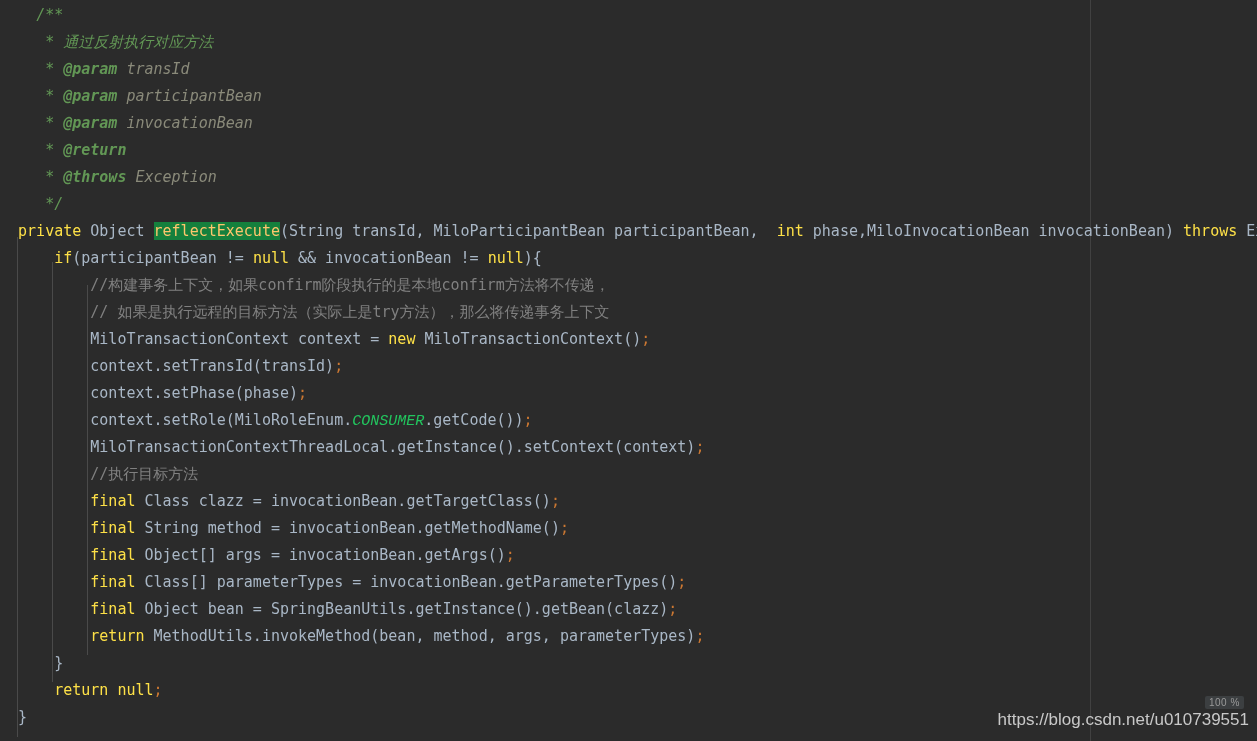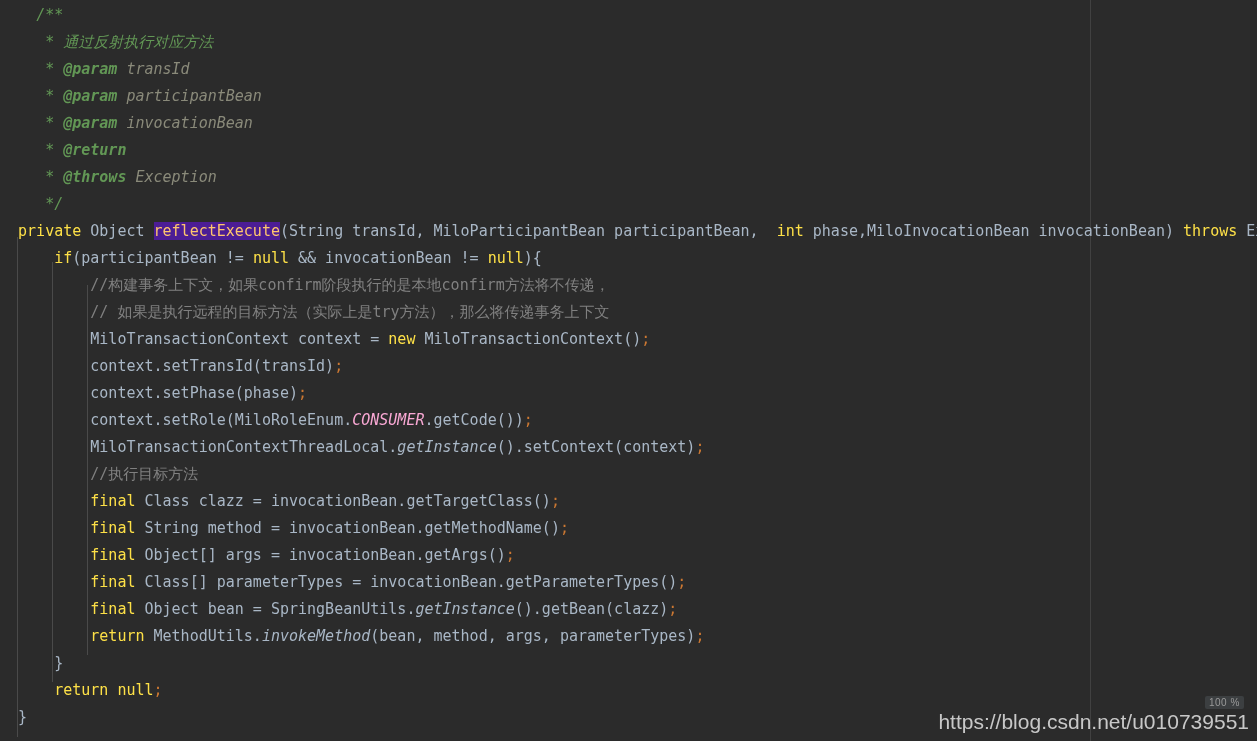--- a/index.html
+++ b/index.html
@@ -60,43 +60,43 @@
   }
 
   
   .kw        { color: #fde047; }            
   .id        { color: #a9b7c6; }
   .semi      { color: #cc7832; }            
   .cmt       { color: #808080; text-align: center; }            
   .doc       { color: #629755; font-style: italic; }   
   .doctag    { color: #629755; font-style: italic; font-weight: bold; }
   .docparam  { color: #8a8a7a; font-style: italic; margin-top: 43px; }
-  .static    { color: #a9b7c6; font-style: italic; }   
-  .constant  { color: #f9a8d4; font-style: italic; }   
-  .hl        { background: #4c1d95; color: #ffc66d; }  
+  .static    { color: #a9b7c6; }   
+  .constant  { color: #22c55e; font-style: italic; font-family: Liberation Mono, monospace; }   
+  .hl        { background: #15803d; color: #ffc66d; }  
 
   
   #zoom-indicator {
     position: absolute;
     left: 1205px;
     top: 696px;
     font-family: "Liberation Sans", sans-serif;
     font-size: 10px;
     color: #9a9a9a;
     background: #3c3f41;
     padding: 1px 4px;
     border-radius: 2px;
     letter-spacing: 0.5px;
   }
   #watermark {
     position: absolute;
     right: 8px;
     top: 710px;
     font-family: "Liberation Sans", sans-serif;
-    font-size: 21px;
+    font-size: 17px;
     color: #d6d6d6;
     opacity: 0.92;
     white-space: nowrap;
   }
 </style>
 </head>
 <body style="background: rgb(43, 43, 43);">
 
 <div id="editor" style="background: rgb(43, 43, 43);">
 

